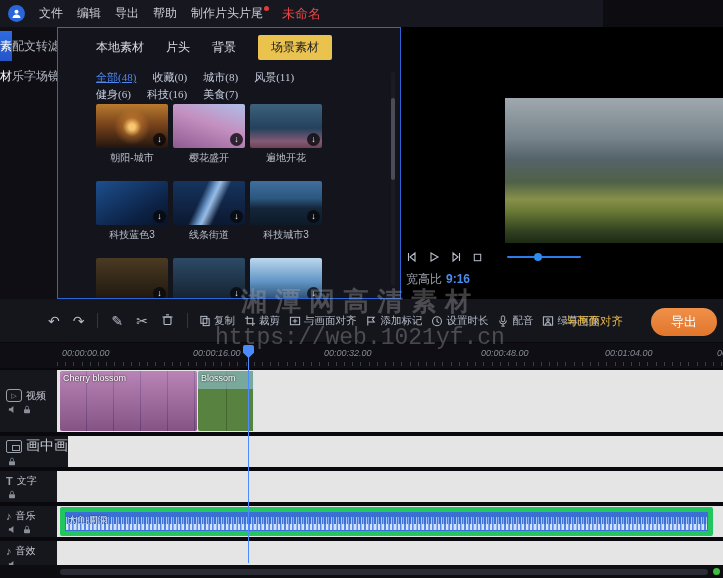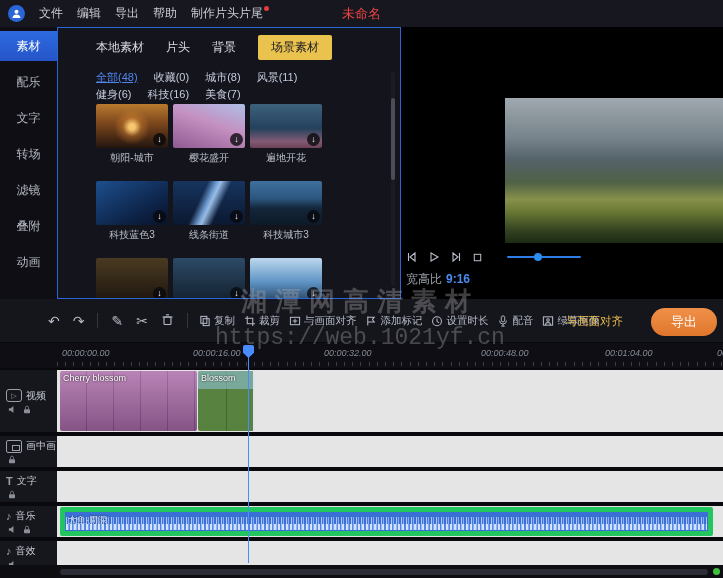--- a/index.html
+++ b/index.html
@@ -1,40 +1,40 @@
 <!DOCTYPE html>
 <html style="--accent-blue: #2b66d9; --tab-yellow: #eac24e; --export-orange: #e8813c; --voice-yellow: #e5b84a; --audio-clip-blue: #3a6fd6; --playhead-blue: #4a8cff;"><head>
 <meta charset="utf-8">
 <style>
   html,body{margin:0;padding:0;background:#000;}
   #app{position:relative;width:723px;height:578px;overflow:hidden;background:#0c0c11;
        font-family:"Liberation Sans","DejaVu Sans",sans-serif;color:#c9ccd4;user-select:none;}
   
-  .menubar{position:absolute;left:0;top:0;width:723px;height:27px;background:#17171f;
+  .menubar{position:absolute;left:0;top:0;width:603px;height:27px;background:#17171f;
            display:flex;align-items:center;gap:14px;padding-left:8px;box-sizing:border-box;}
   .logo{width:17px;height:17px;border-radius:50%;background:var(--accent-blue,#2e6de8);
         display:flex;align-items:center;justify-content:center;flex:0 0 17px;}
   .menu{font-size:12px;color:#c9ccd4;cursor:default;white-space:nowrap;}
   .reddot{display:inline-block;width:5px;height:5px;border-radius:50%;background:#e23b3b;
           position:relative;top:-6px;margin-left:1px;}
   .prj-title{position:absolute;left:0;right:0;top:0;height:27px;line-height:27px;text-align:center;
              font-size:13px;color:#ef4444;pointer-events:none;}
   
   .sidebar{position:absolute;left:0;top:27px;width:57px;height:272px;background:#0e0e14;
-           display:flex;flex-direction:column;padding-top:4px;box-sizing:border-box;}
+           display:flex;padding-top:4px;box-sizing:border-box;}
   .side-item{height:30px;line-height:30px;text-align:center;font-size:12px;color:#b4b8c2;margin-bottom:6px;}
   .side-item.active{background:linear-gradient(180deg,#2e6ae0,#2554c8);color:#fff;}
   
   .materials{position:absolute;left:57px;top:27px;width:344px;height:272px;background:#14141c;
              border:1px solid var(--accent-blue,#2b66d9);box-sizing:border-box;overflow:hidden;}
   .mat-tabs{display:flex;align-items:center;gap:22px;padding:11px 0 0 38px;font-size:12px;color:#d8dbe2;}
   .mat-tab{white-space:nowrap;}
   .mat-tab.active{background:var(--tab-yellow,#eac24e);color:#1d1d24;padding:4px 13px;border-radius:2px;margin:-4px 0;}
   .mat-cats{padding:13px 30px 0 38px;font-size:11px;color:#c3cbdb;line-height:17px;width:300px;box-sizing:border-box;}
-  .mat-cat{margin-right:13px;display:inline-block;white-space:nowrap;}
+  .mat-cat{margin-right:13px;display:inline-block;white-space:nowrap;font-family:Liberation Serif, serif;}
   .mat-cat.active{color:#4f87ef;text-decoration:underline;}
   .mat-grid{position:absolute;left:38px;top:76px;display:grid;grid-template-columns:repeat(3,72px);
             column-gap:5px;row-gap:18px;}
   .cell{width:72px;}
   .thumb{position:relative;width:72px;height:44px;border-radius:2px;overflow:hidden;}
   .dl{position:absolute;right:2px;bottom:2px;width:13px;height:13px;border-radius:50%;
       background:rgba(8,8,12,.78);color:#fff;font-size:9px;line-height:13px;text-align:center;}
   .mat-title{font-size:10px;color:#b9bfc9;text-align:center;margin-top:3px;height:12px;
              white-space:nowrap;overflow:hidden;}
   .th1{background:radial-gradient(circle at 50% 52%,rgba(255,205,115,.95) 0 7%,rgba(255,160,60,.3) 22%,transparent 42%),linear-gradient(180deg,#b97a2e 0%,#7a451c 45%,#231510 100%);}
@@ -369,21 +369,21 @@
         <div class="clip clip-blossom">
           <span class="clip-label">Blossom</span>
         </div>
       </div>
     </div>
 
     <div class="track t-pip">
       <div class="thead">
         <div class="thr">
           <span class="tico-pip"></span>
-          <span class="tlabel" style="font-size:10px;">画中画</span>
+          <span class="tlabel" style="font-size:14px;">画中画</span>
         </div>
         <div class="thr sub">
           <svg width="8" height="9" viewBox="0 0 10 12">
               <rect x="1" y="5.5" width="8" height="5.5" rx="1" fill="#8a8f99"></rect>
               <path d="M3 5.5V3.5a2 2 0 014 0v2" stroke="#8a8f99" fill="none"></path>
             </svg>
         </div>
       </div>
       <div class="lane"></div>
     </div>

